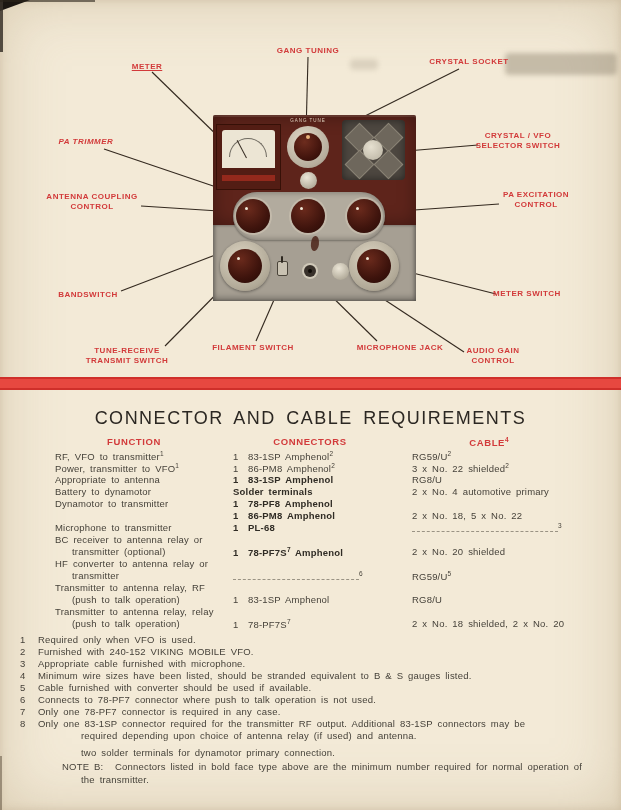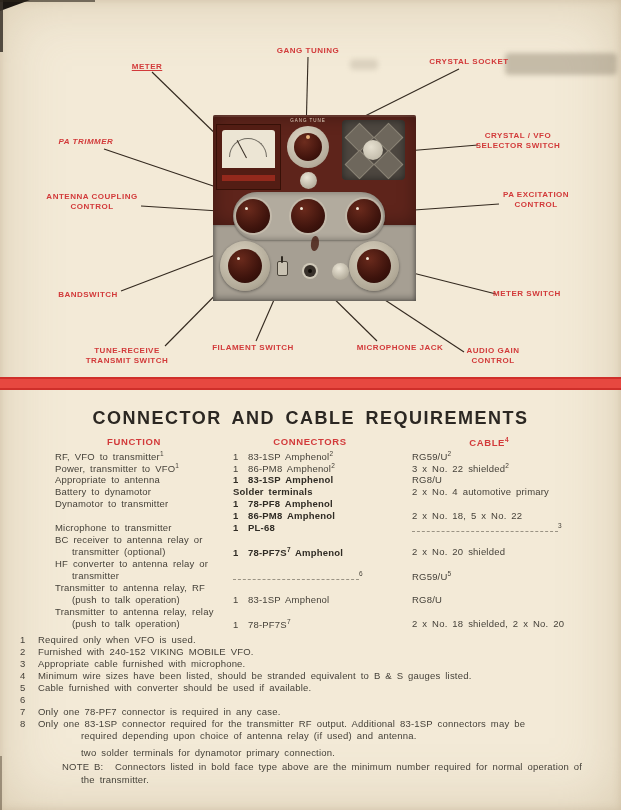--- a/index.html
+++ b/index.html
@@ -72,21 +72,21 @@
               background:radial-gradient(circle at 40% 32%, #ece6d7, #b2ab9a 75%, #8f8878);}
   .smudge{position:absolute;left:98px;top:121px;width:8px;height:15px;background:#4c241a;border-radius:45% 55% 50% 50%;transform:rotate(8deg);opacity:.85;}
 
   
   .red-bar{position:absolute;left:0;top:377px;width:621px;height:13px;background:#e74840;
            box-shadow:inset 0 2px 0 #cf2f2a, inset 0 -2px 0 #cf2f2a;}
 
   
   .tsection{position:absolute;left:0;top:390px;width:621px;height:420px;font-size:9.5px;letter-spacing:.2px;word-spacing:2px;}
   .ttitle{position:absolute;left:0;top:18px;width:621px;text-align:center;color:#2b2722;
-          font-size:18px;font-weight:bold;letter-spacing:1.5px;word-spacing:4px;white-space:nowrap;}
+          font-size:18px;font-weight:normal;letter-spacing:1.5px;word-spacing:4px;white-space:nowrap;}
   .thead{position:absolute;top:46px;transform:translateX(-50%);color:#d23a3a;font-weight:bold;font-size:9.5px;letter-spacing:.6px;}
   .h-fn{left:134px}.h-conn{left:310px}.h-cable{left:489px}
   #tlines{position:absolute;left:0;top:60px;width:621px;}
   .tline{position:relative;height:12px;}
   .c-fn{position:absolute;left:55px;white-space:nowrap;}
   .c-fn.indent{left:72px;}
   .c-conn{position:absolute;left:233px;white-space:nowrap;}
   .c-cable{position:absolute;left:412px;white-space:nowrap;}
   .qty{display:inline-block;width:15px;}
   .b{font-weight:bold;color:#302c25;}
@@ -325,20 +325,21 @@
         <div class="footnote-line">
           <span class="fn-num">4</span>
           <span>Minimum wire sizes have been listed, should be stranded equivalent to B &amp; S gauges listed.</span>
         </div>
         <div class="footnote-line">
           <span class="fn-num">5</span>
           <span>Cable furnished with converter should be used if available.</span>
         </div>
         <div class="footnote-line">
           <span class="fn-num">6</span>
+          <span>Connects to 78-PF7 connector where push to talk operation is not used.</span>
         </div>
         <div class="footnote-line">
           <span class="fn-num">7</span>
           <span>Only one 78-PF7 connector is required in any case.</span>
         </div>
         <div class="footnote-line">
           <span class="fn-num">8</span>
           <span>Only one 83-1SP connector required for the transmitter RF output.  Additional 83-1SP connectors may be</span>
         </div>
         <div class="fn-cont">required depending upon choice of antenna relay (if used) and antenna.</div>

